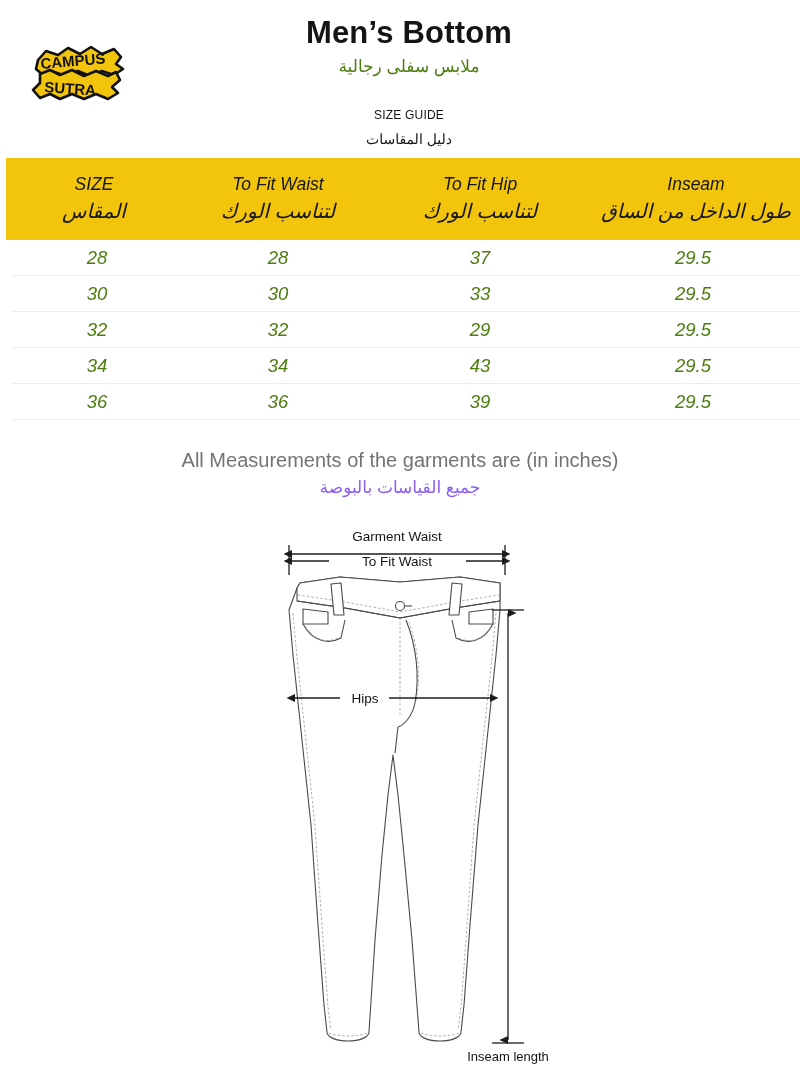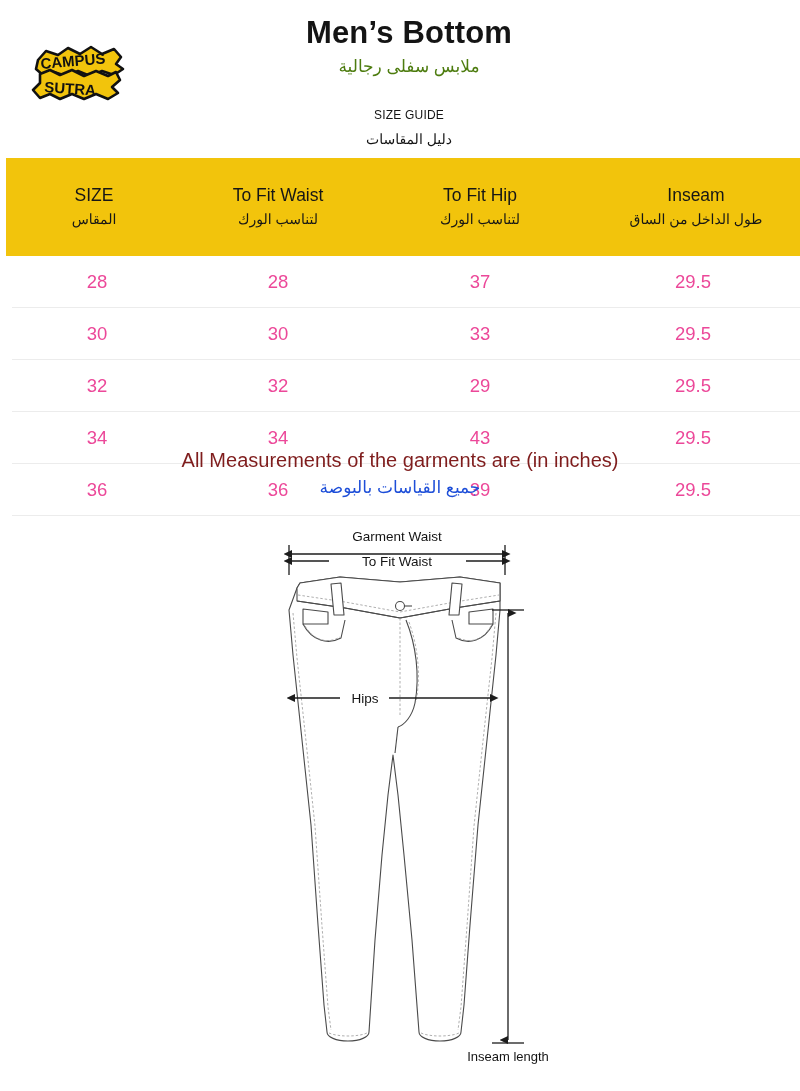--- a/index.html
+++ b/index.html
@@ -78,21 +78,22 @@
     width: 800px;
   }
   table.size-table {
     width: 800px;
     border-collapse: collapse;
     table-layout: fixed;
   }
   table.size-table th,
   table.size-table td {
     text-align: center;
-    padding: 8px;
+    padding: 0;
+    font-style: italic;
   }
   .col-size   { width: 176px; }
   .col-waist  { width: 192px; }
   .col-hip    { width: 212px; }
   .col-inseam { width: 220px; }
 
   thead tr {
     background: #F2C40C;
   }
   thead th {
@@ -101,57 +102,57 @@
   }
   .th-en {
     display: block;
     font-size: 17.5px;
     font-weight: 400;
     color: #161616;
     line-height: 1.25;
   }
   .th-ar {
     display: block;
-    font-size: 14px;
+    font-size: 20px;
     font-weight: 400;
     color: #161616;
     line-height: 1.3;
     margin-top: 3px;
     direction: rtl;
   }
 
   tbody td {
     height: 35px;
     font-size: 18.5px;
     font-weight: 400;
-    color: #ec4899;
+    color: #4d7c0f;
     border-bottom: 1px solid #ececec;
     vertical-align: middle;
   }
   tbody tr td:first-child { border-left: 12px solid #ffffff; }
   tbody tr td:last-child  { border-right: 12px solid #ffffff; }
 
   
   .note {
     position: absolute;
     left: 0;
     top: 448px;
     width: 800px;
     text-align: center;
   }
   .note-en {
     font-size: 20px;
     font-weight: 400;
-    color: #7f1d1d;
+    color: #737373;
     line-height: 1.25;
   }
   .note-ar {
     font-size: 17px;
     font-weight: 400;
-    color: #1d4ed8;
+    color: #8b5cf6;
     line-height: 1.3;
     margin-top: 4px;
     direction: rtl;
   }
 
   
   .diagram {
     position: absolute;
     left: 0;
     top: 525px;

